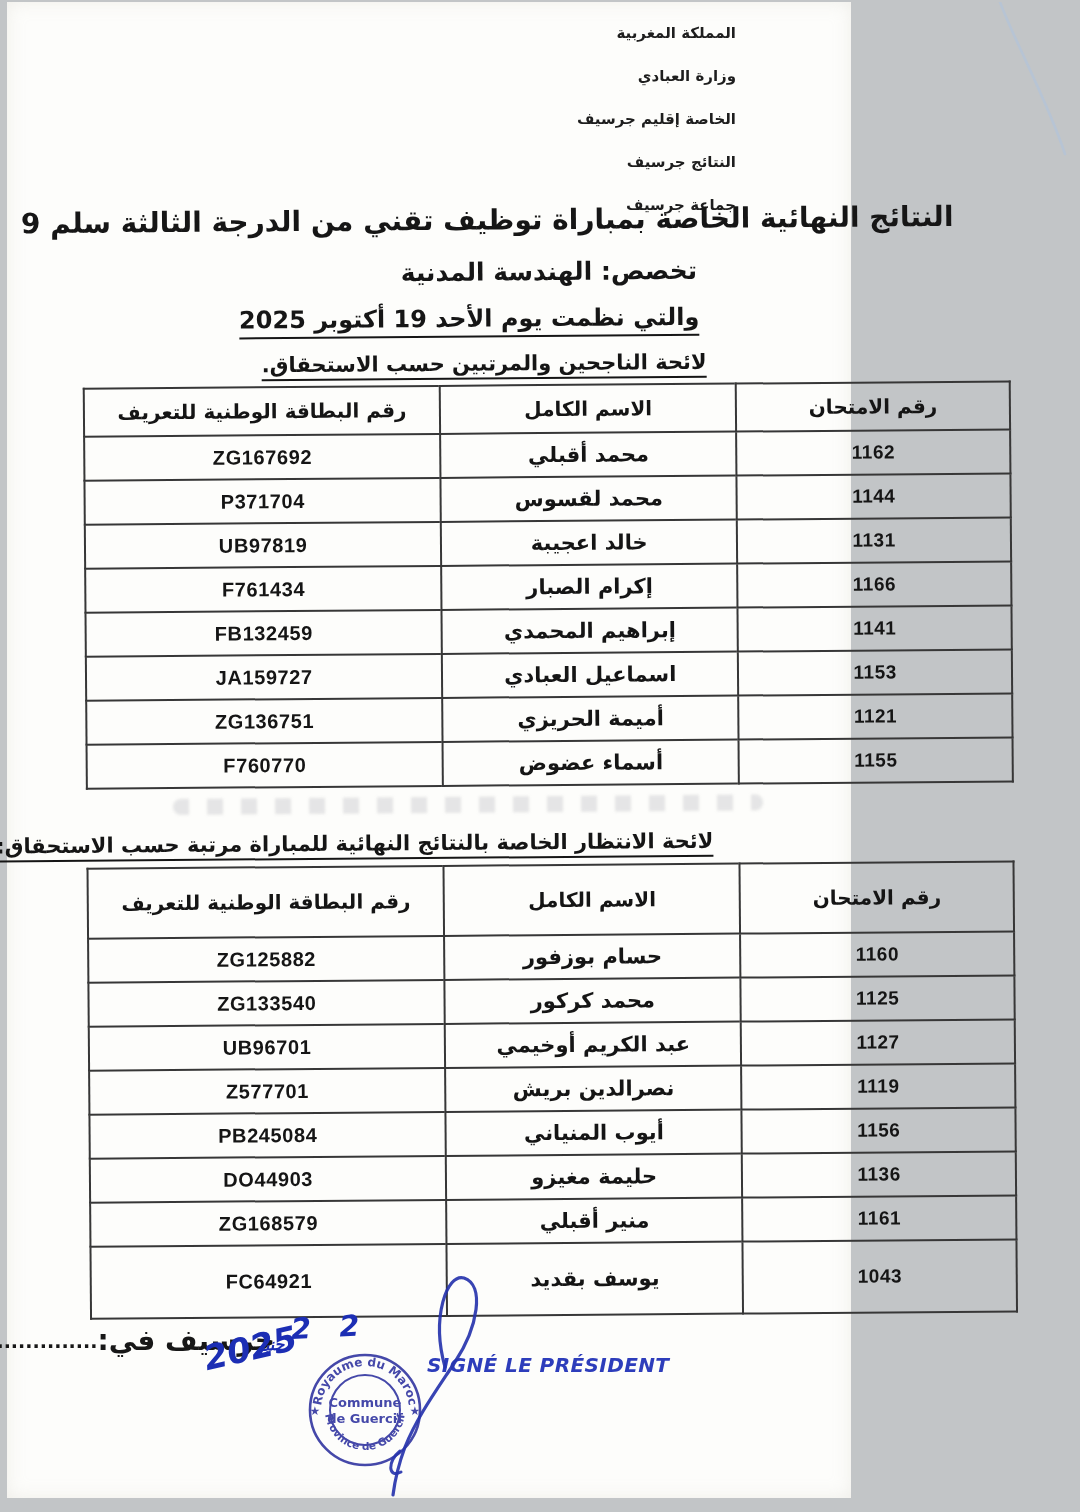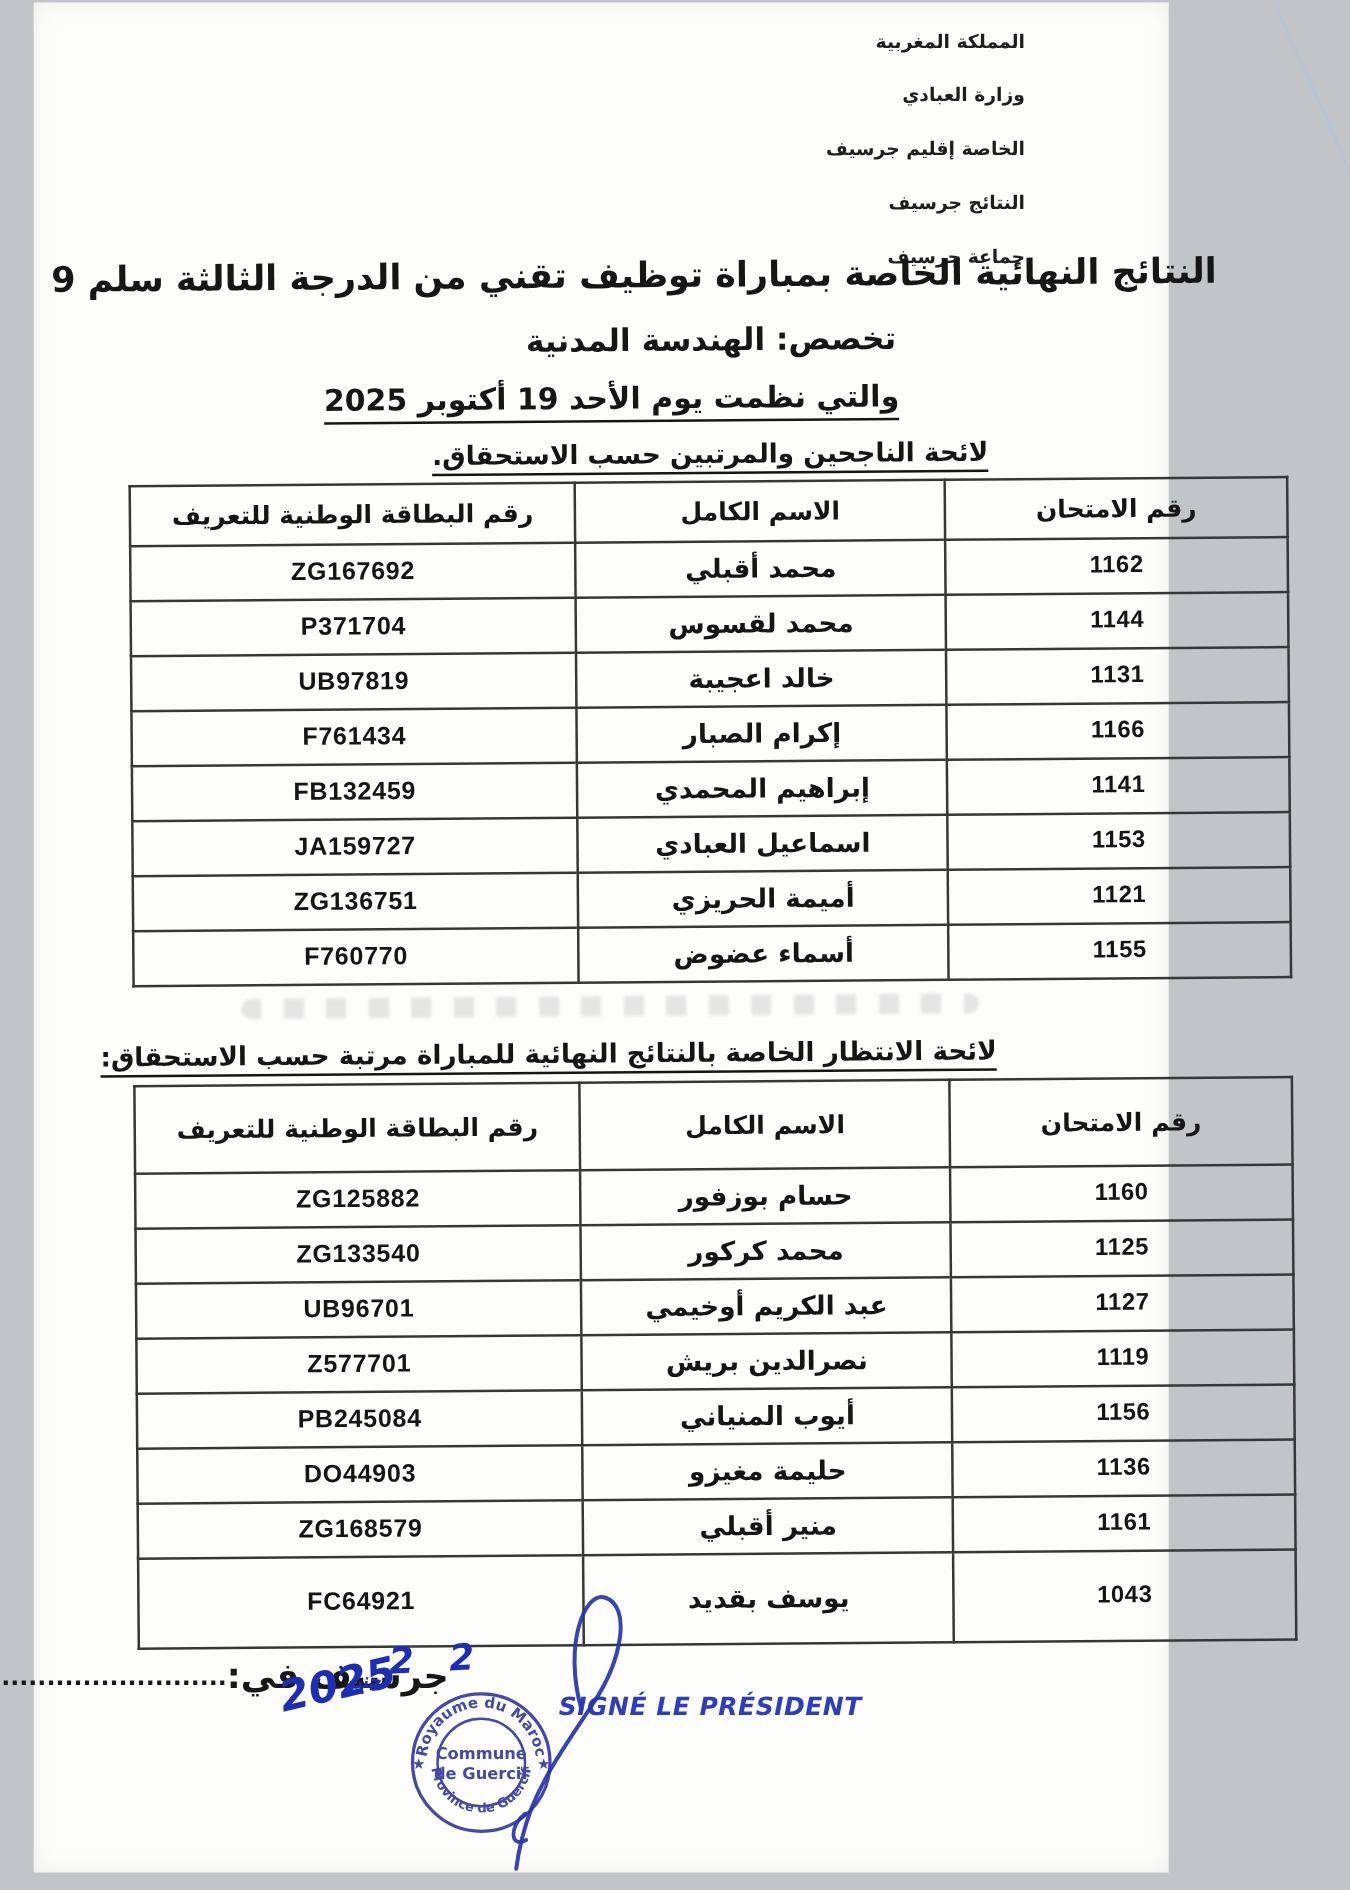--- a/index.html
+++ b/index.html
@@ -3,24 +3,23 @@
 <meta charset="utf-8">
 <style>
   html,body{margin:0;padding:0;}
   body{
     width:1080px;height:1512px;position:relative;overflow:hidden;
     background:#c2c5c7;
     font-family:"DejaVu Sans", sans-serif;
     -webkit-font-smoothing:antialiased;
   }
   .page{
-    position:absolute;left:7px;top:2px;width:908px;height:1496px;
+    position:absolute;left:7px;top:2px;width:844px;height:1496px;
     background:#fdfdfb;
     box-shadow:inset 0 0 18px rgba(200,195,185,.25);
-    margin-left:20px;
   }
   
   .gov-header{
     position:absolute;top:10px;right:115px;text-align:right;direction:rtl;
     font-size:15px;font-weight:bold;color:#1e1e1e;line-height:43px;
   }
   
   .scan-line{position:absolute;top:0;left:955px;width:130px;height:170px;}
   .bleed{
     position:absolute;top:795px;left:165px;width:590px;height:16px;

